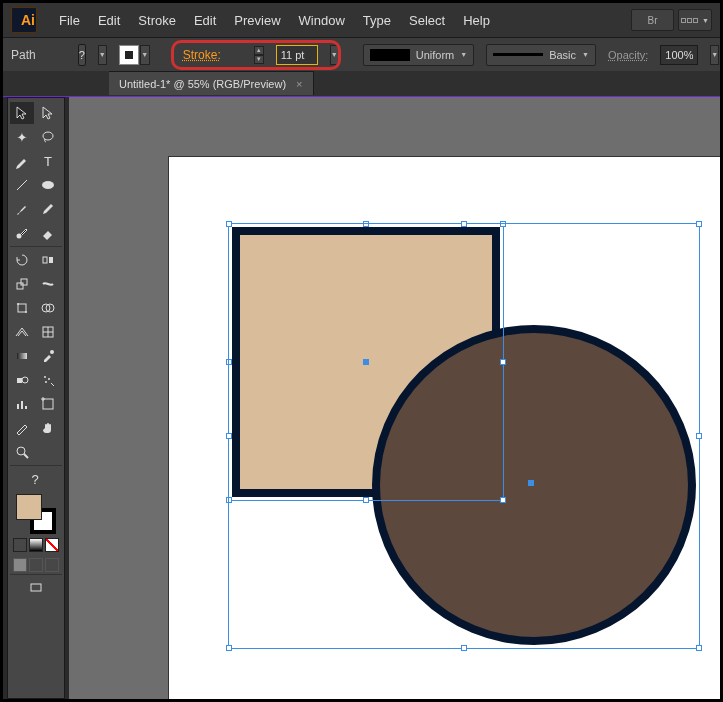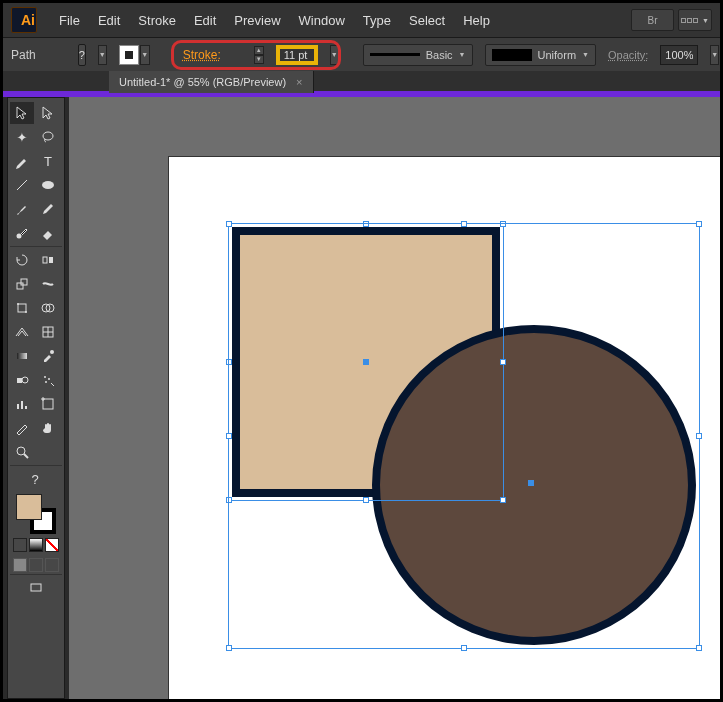--- a/index.html
+++ b/index.html
@@ -19,30 +19,30 @@
 .ctrlbar { height:34px; background:#3c3c3c; display:flex; align-items:center; padding:0 8px; gap:12px; border-top:1px solid #1a1a1a; position:relative; }
 .path-label { color:#ccc; font-size:12px; margin-right:30px; }
 .qbtn { width:22px; height:22px; background:#474747; border:1px solid #1a1a1a; display:flex; align-items:center; justify-content:center; color:#ddd; font-size:11px; border-radius:2px; }
 .swatch-dd { display:flex; align-items:center; gap:1px; }
 .swatch { width:20px; height:20px; border:1px solid #888; background:#bbb; display:flex; align-items:center; justify-content:center; }
 .swatch-inner { width:8px; height:8px; border:1px solid #222; background:#fff; }
 .dd-arrow { width:10px; height:20px; background:#474747; border:1px solid #222; display:flex; align-items:center; justify-content:center; color:#bbb; font-size:7px; }
 .stroke-lbl { color:#ff9a1a; font-size:12px; text-decoration:underline dotted; margin:0 21px; }
 .spinner { display:flex; flex-direction:column; }
 .spinner div { width:10px; height:9px; background:#474747; border:1px solid #222; font-size:6px; color:#bbb; display:flex; align-items:center; justify-content:center; }
-.pt-input { width:42px; height:20px; background:#333; border:4px solid #eab308; color:#ddd; font-size:11px; padding:0 4px; }
+.pt-input { width:42px; height:20px; background:#333; border:1px solid #eab308; color:#ddd; font-size:11px; padding:0 4px; }
 .highlight { position:absolute; left:168px; top:2px; width:170px; height:30px; border:3px solid #d13030; border-radius:10px; pointer-events:none; }
 .stroke-preview { width:40px; height:12px; background:#000; }
 .pill { display:flex; align-items:center; height:22px; background:#444; border:1px solid #222; border-radius:2px; padding:0 6px; gap:6px; }
 .pill-lbl { color:#ccc; font-size:11px; }
 .op-lbl { color:#999; font-size:11px; text-decoration:underline dotted; }
 .op-input { width:38px; height:20px; background:#333; border:1px solid #1a1a1a; color:#ddd; font-size:11px; padding:0 4px; }
 
 
-.tabbar { height:26px; background:#2f2f2f; display:flex; align-items:center; padding-left:106px; border-bottom:6px solid #6d28d9; }
+.tabbar { height:26px; background:#2f2f2f; display:flex; align-items:flex-start; padding-left:106px; border-bottom:1px solid #6d28d9; }
 .doctab { height:24px; background:#474747; padding:0 10px; display:flex; align-items:center; gap:10px; color:#ddd; font-size:11px; border-top:1px solid #1a1a1a; border-right:1px solid #1a1a1a; }
 .tab-close { color:#999; font-size:11px; }
 
 
 .main { position:absolute; left:0; top:94px; right:0; bottom:0; display:flex; }
 
 
 .tools { width:58px; background:#474747; border:1px solid #1a1a1a; margin:0 4px; padding:4px 2px; }
 .trow { display:flex; gap:2px; margin-bottom:2px; }
 .tool { width:24px; height:22px; background:#474747; display:flex; align-items:center; justify-content:center; color:#ddd; font-size:13px; position:relative; }
@@ -110,27 +110,27 @@
   <div class="stroke-lbl">Stroke:</div>
   <div class="spinner">
       <div>▲</div>
       <div>▼</div>
     </div>
   <input class="pt-input" value="11 pt" style="">
   <div class="dd-arrow">▼</div>
   <div class="highlight"></div>
   <div style="width:8px"></div>
   <div class="pill">
+    <div class="stroke-preview"></div>
+    <span class="pill-lbl">Uniform</span>
+    <span style="color:#bbb;font-size:7px">▼</span>
+  </div>
+  <div class="pill">
     <div class="stroke-preview" style="width:50px;height:3px"></div>
     <span class="pill-lbl">Basic</span>
-    <span style="color:#bbb;font-size:7px">▼</span>
-  </div>
-  <div class="pill">
-    <div class="stroke-preview"></div>
-    <span class="pill-lbl">Uniform</span>
     <span style="color:#bbb;font-size:7px">▼</span>
   </div>
   <span class="op-lbl">Opacity:</span>
   <input class="op-input" value="100%" style="">
   <div class="dd-arrow">▼</div>
 </div>
 
 <div class="tabbar">
   <div class="doctab">
     <span>Untitled-1* @ 55% (RGB/Preview)</span>

